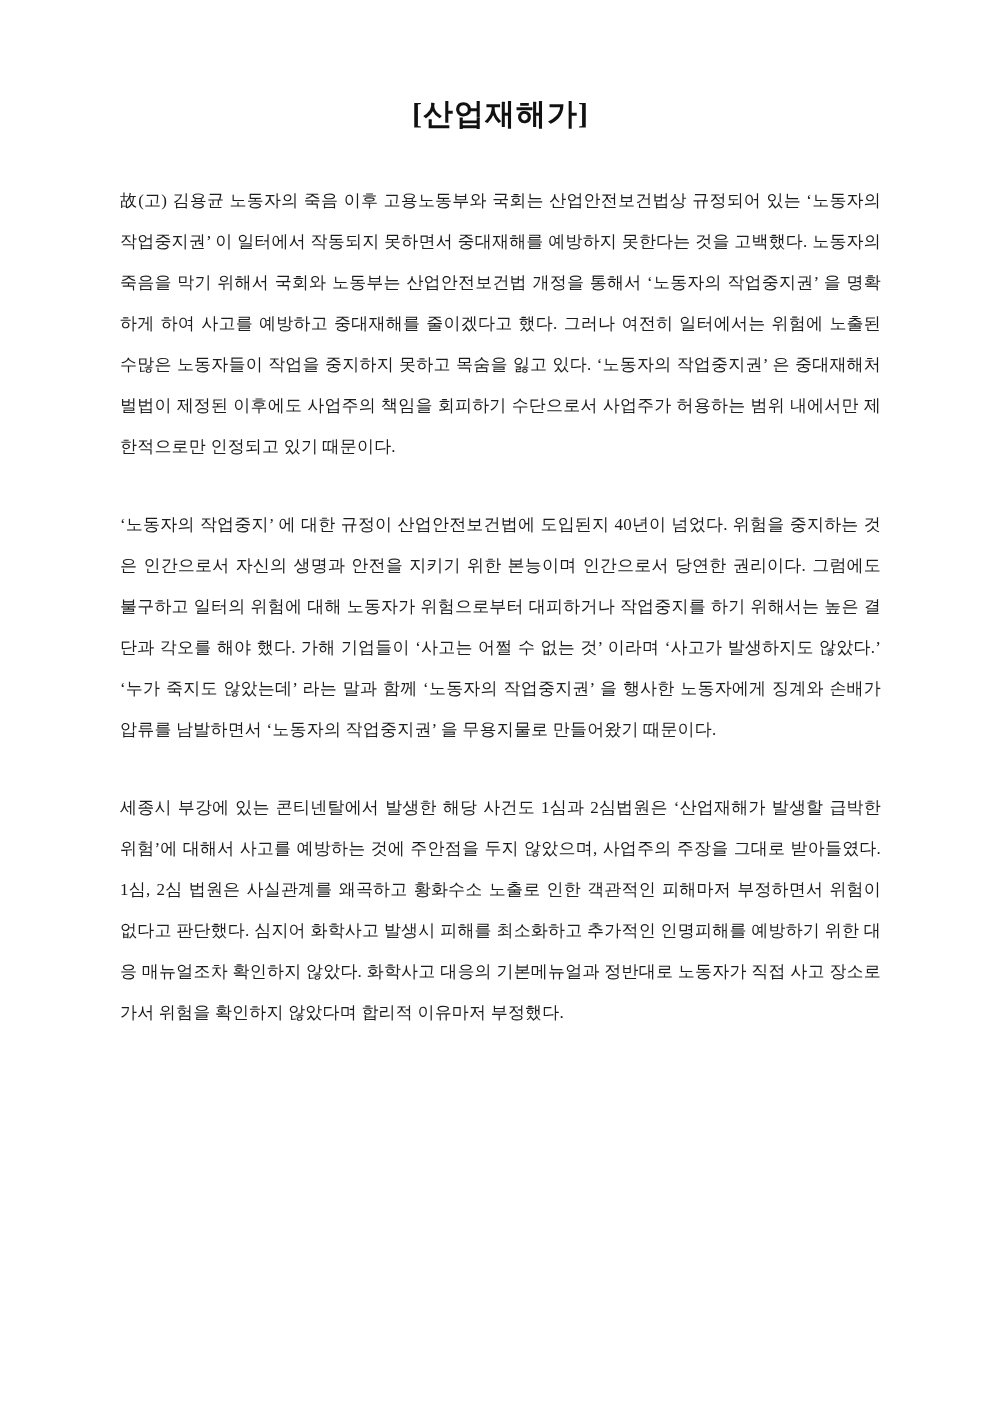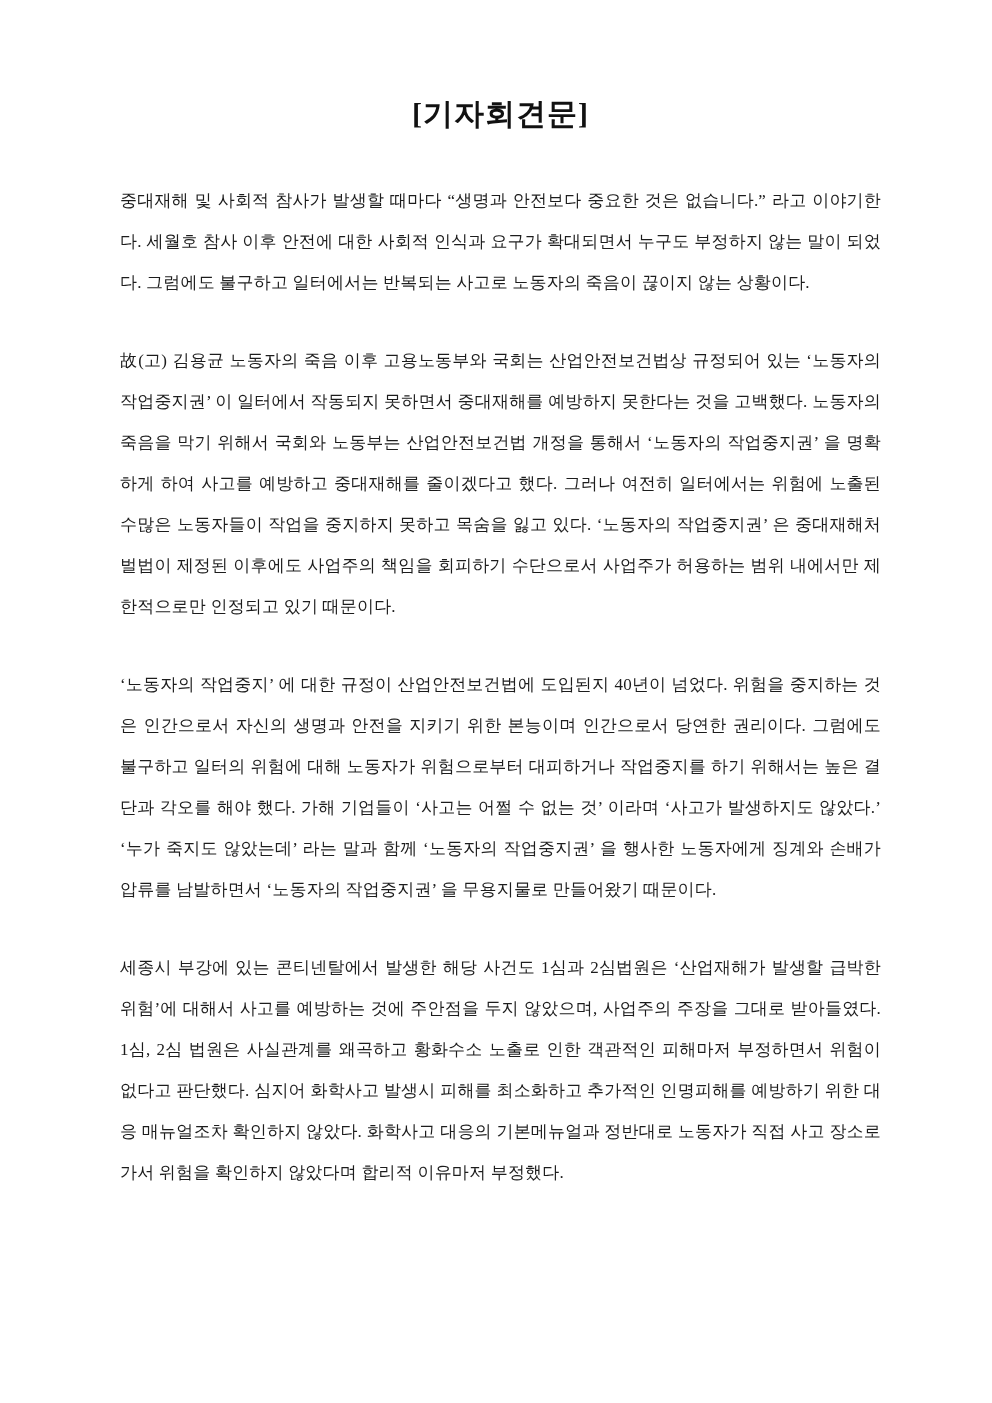--- a/index.html
+++ b/index.html
@@ -40,19 +40,18 @@
     color: #1c1c1c;
   }
   .para:last-child {
     margin-bottom: 0;
   }
 </style>
 </head>
 <body>
 
 <div class="page">
-  <h1 class="doc-title">[기자회견문]</h1>
+  <h1 class="doc-title">[산업재해가]</h1>
 
-  <p class="para">중대재해 및 사회적 참사가 발생할 때마다  “생명과 안전보다 중요한 것은 없습니다.” 라고 이야기한다. 세월호 참사 이후 안전에 대한 사회적 인식과 요구가 확대되면서 누구도 부정하지 않는 말이 되었다. 그럼에도 불구하고 일터에서는 반복되는 사고로 노동자의 죽음이 끊이지 않는 상황이다.</p>
   <p class="para">故(고) 김용균 노동자의 죽음 이후 고용노동부와 국회는 산업안전보건법상 규정되어 있는  ‘노동자의 작업중지권’ 이 일터에서 작동되지 못하면서 중대재해를 예방하지 못한다는 것을 고백했다. 노동자의 죽음을 막기 위해서 국회와 노동부는 산업안전보건법 개정을 통해서  ‘노동자의 작업중지권’ 을 명확하게 하여 사고를 예방하고 중대재해를 줄이겠다고 했다. 그러나 여전히 일터에서는 위험에 노출된 수많은 노동자들이 작업을 중지하지 못하고 목숨을 잃고 있다.  ‘노동자의 작업중지권’ 은 중대재해처벌법이 제정된 이후에도 사업주의 책임을 회피하기 수단으로서 사업주가 허용하는 범위 내에서만 제한적으로만 인정되고 있기 때문이다.</p>
   <p class="para">‘노동자의 작업중지’ 에 대한 규정이 산업안전보건법에 도입된지 40년이 넘었다. 위험을 중지하는 것은 인간으로서 자신의 생명과 안전을 지키기 위한 본능이며 인간으로서 당연한 권리이다. 그럼에도 불구하고 일터의 위험에 대해 노동자가 위험으로부터 대피하거나 작업중지를 하기 위해서는 높은 결단과 각오를 해야 했다. 가해 기업들이  ‘사고는 어쩔 수 없는 것’ 이라며  ‘사고가 발생하지도 않았다.’  ‘누가 죽지도 않았는데’ 라는 말과 함께  ‘노동자의 작업중지권’ 을 행사한 노동자에게 징계와 손배가압류를 남발하면서  ‘노동자의 작업중지권’ 을 무용지물로 만들어왔기 때문이다.</p>
   <p class="para">세종시 부강에 있는 콘티넨탈에서 발생한 해당 사건도 1심과 2심법원은 ‘산업재해가 발생할 급박한 위험’에 대해서 사고를 예방하는 것에 주안점을 두지 않았으며, 사업주의 주장을 그대로 받아들였다. 1심, 2심 법원은 사실관계를 왜곡하고 황화수소 노출로 인한 객관적인 피해마저 부정하면서 위험이 없다고 판단했다. 심지어 화학사고 발생시 피해를 최소화하고 추가적인 인명피해를 예방하기 위한 대응 매뉴얼조차 확인하지 않았다. 화학사고 대응의 기본메뉴얼과 정반대로 노동자가 직접 사고 장소로 가서 위험을 확인하지 않았다며 합리적 이유마저 부정했다.</p>
 </div>
 
 </body></html>

